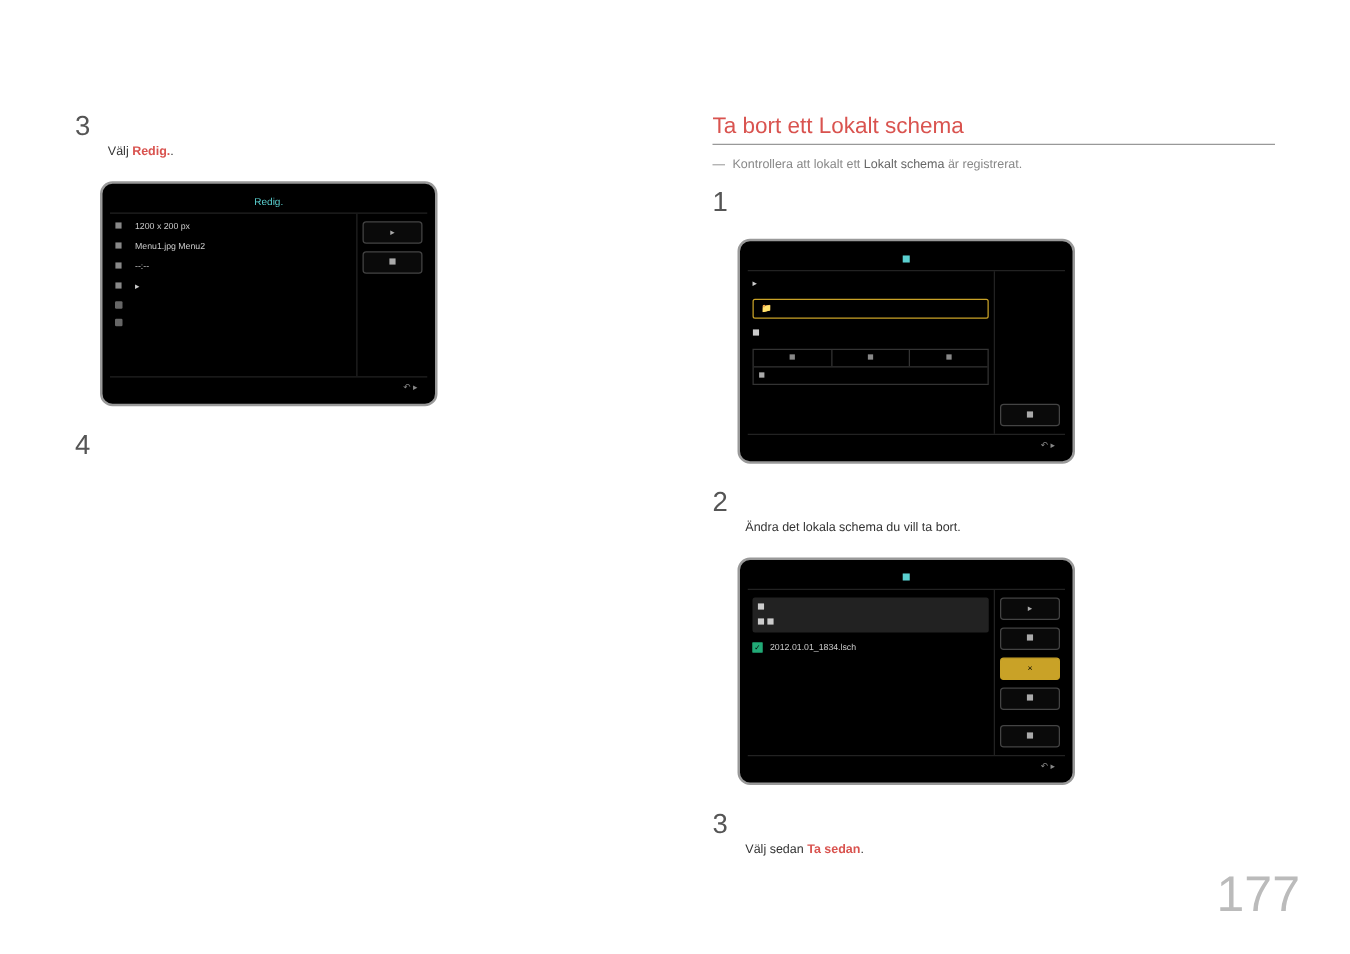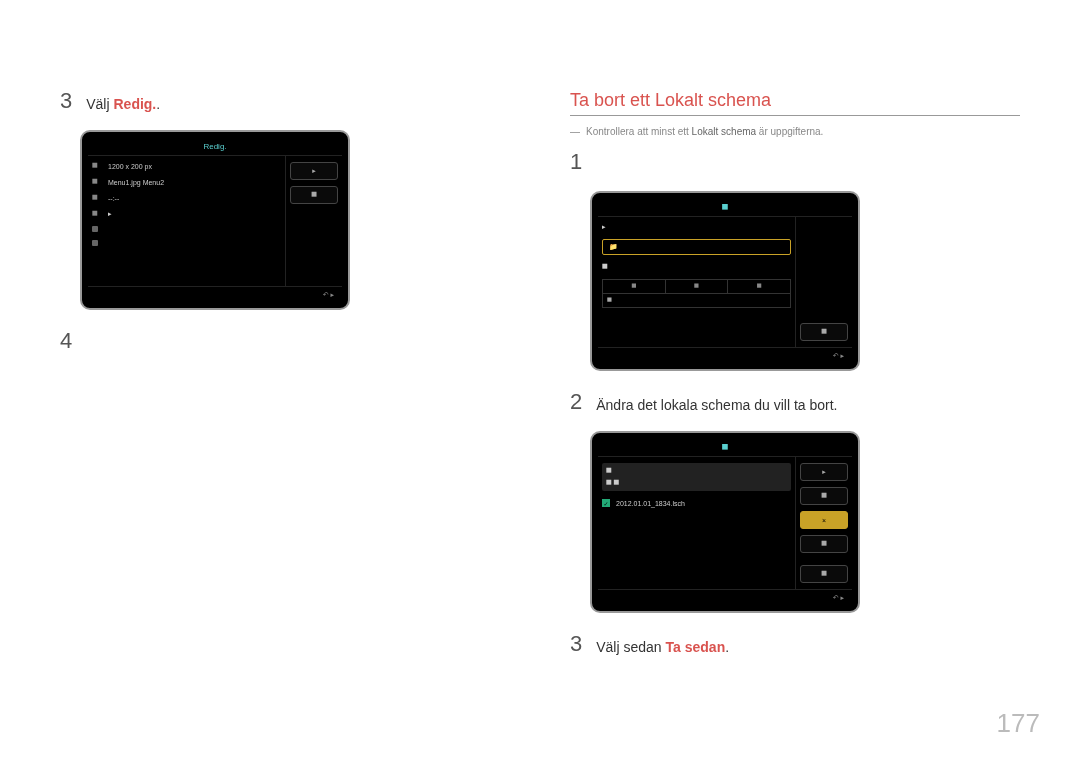--- a/index.html
+++ b/index.html
@@ -27,23 +27,24 @@
     gap: 14px;
     margin-bottom: 18px;
   }
   .step-num {
     font-size: 22px;
     color: #555;
     font-weight: 300;
     line-height: 1;
   }
   .step-text {
-    font-size: 14px;
+    font-size: 10px;
     color: #333;
     padding-top: 6px;
+    margin-top: 20px;
   }
   .accent { color: #d9534f; font-weight: 600; }
   h2.section-title {
     font-size: 18px;
     font-weight: 400;
     color: #d9534f;
     border-bottom: 1px solid #999;
     padding-bottom: 4px;
     margin-bottom: 10px;
   }
@@ -172,21 +173,21 @@
   }
   .chk {
     width:8px; height:8px; border:1px solid #2a7; background:#2a7;
     display:inline-flex; align-items:center; justify-content:center;
     color:#000; font-size:6px;
   }
   .page-num {
     position: absolute;
     bottom: 24px;
     right: 40px;
-    font-size: 26px;
+    font-size: 40px;
     color: #bbb;
     font-weight: 300;
   }
 </style>
 </head>
 <body>
 
 <div class="page">
 
   <div class="col">
@@ -243,21 +244,21 @@
 
   </div>
 
   <div class="col">
 
     <h2 class="section-title">Ta bort ett Lokalt schema</h2>
 
     <div class="note">
       <span class="dash">―</span>
       <span>
-        <span>Kontrollera att minst ett </span><span class="bold-dark">Lokalt schema</span><span> är uppgifterna.</span>
+        <span>Kontrollera att lokalt ett </span><span class="bold-dark">Lokalt schema</span><span> är registrerat.</span>
       </span>
     </div>
 
     <div class="step">
       <div class="step-num">1</div>
     </div>
 
     <div class="tv">
       <div class="tv-inner">
         <div class="tv-title-bar">⯀</div>

